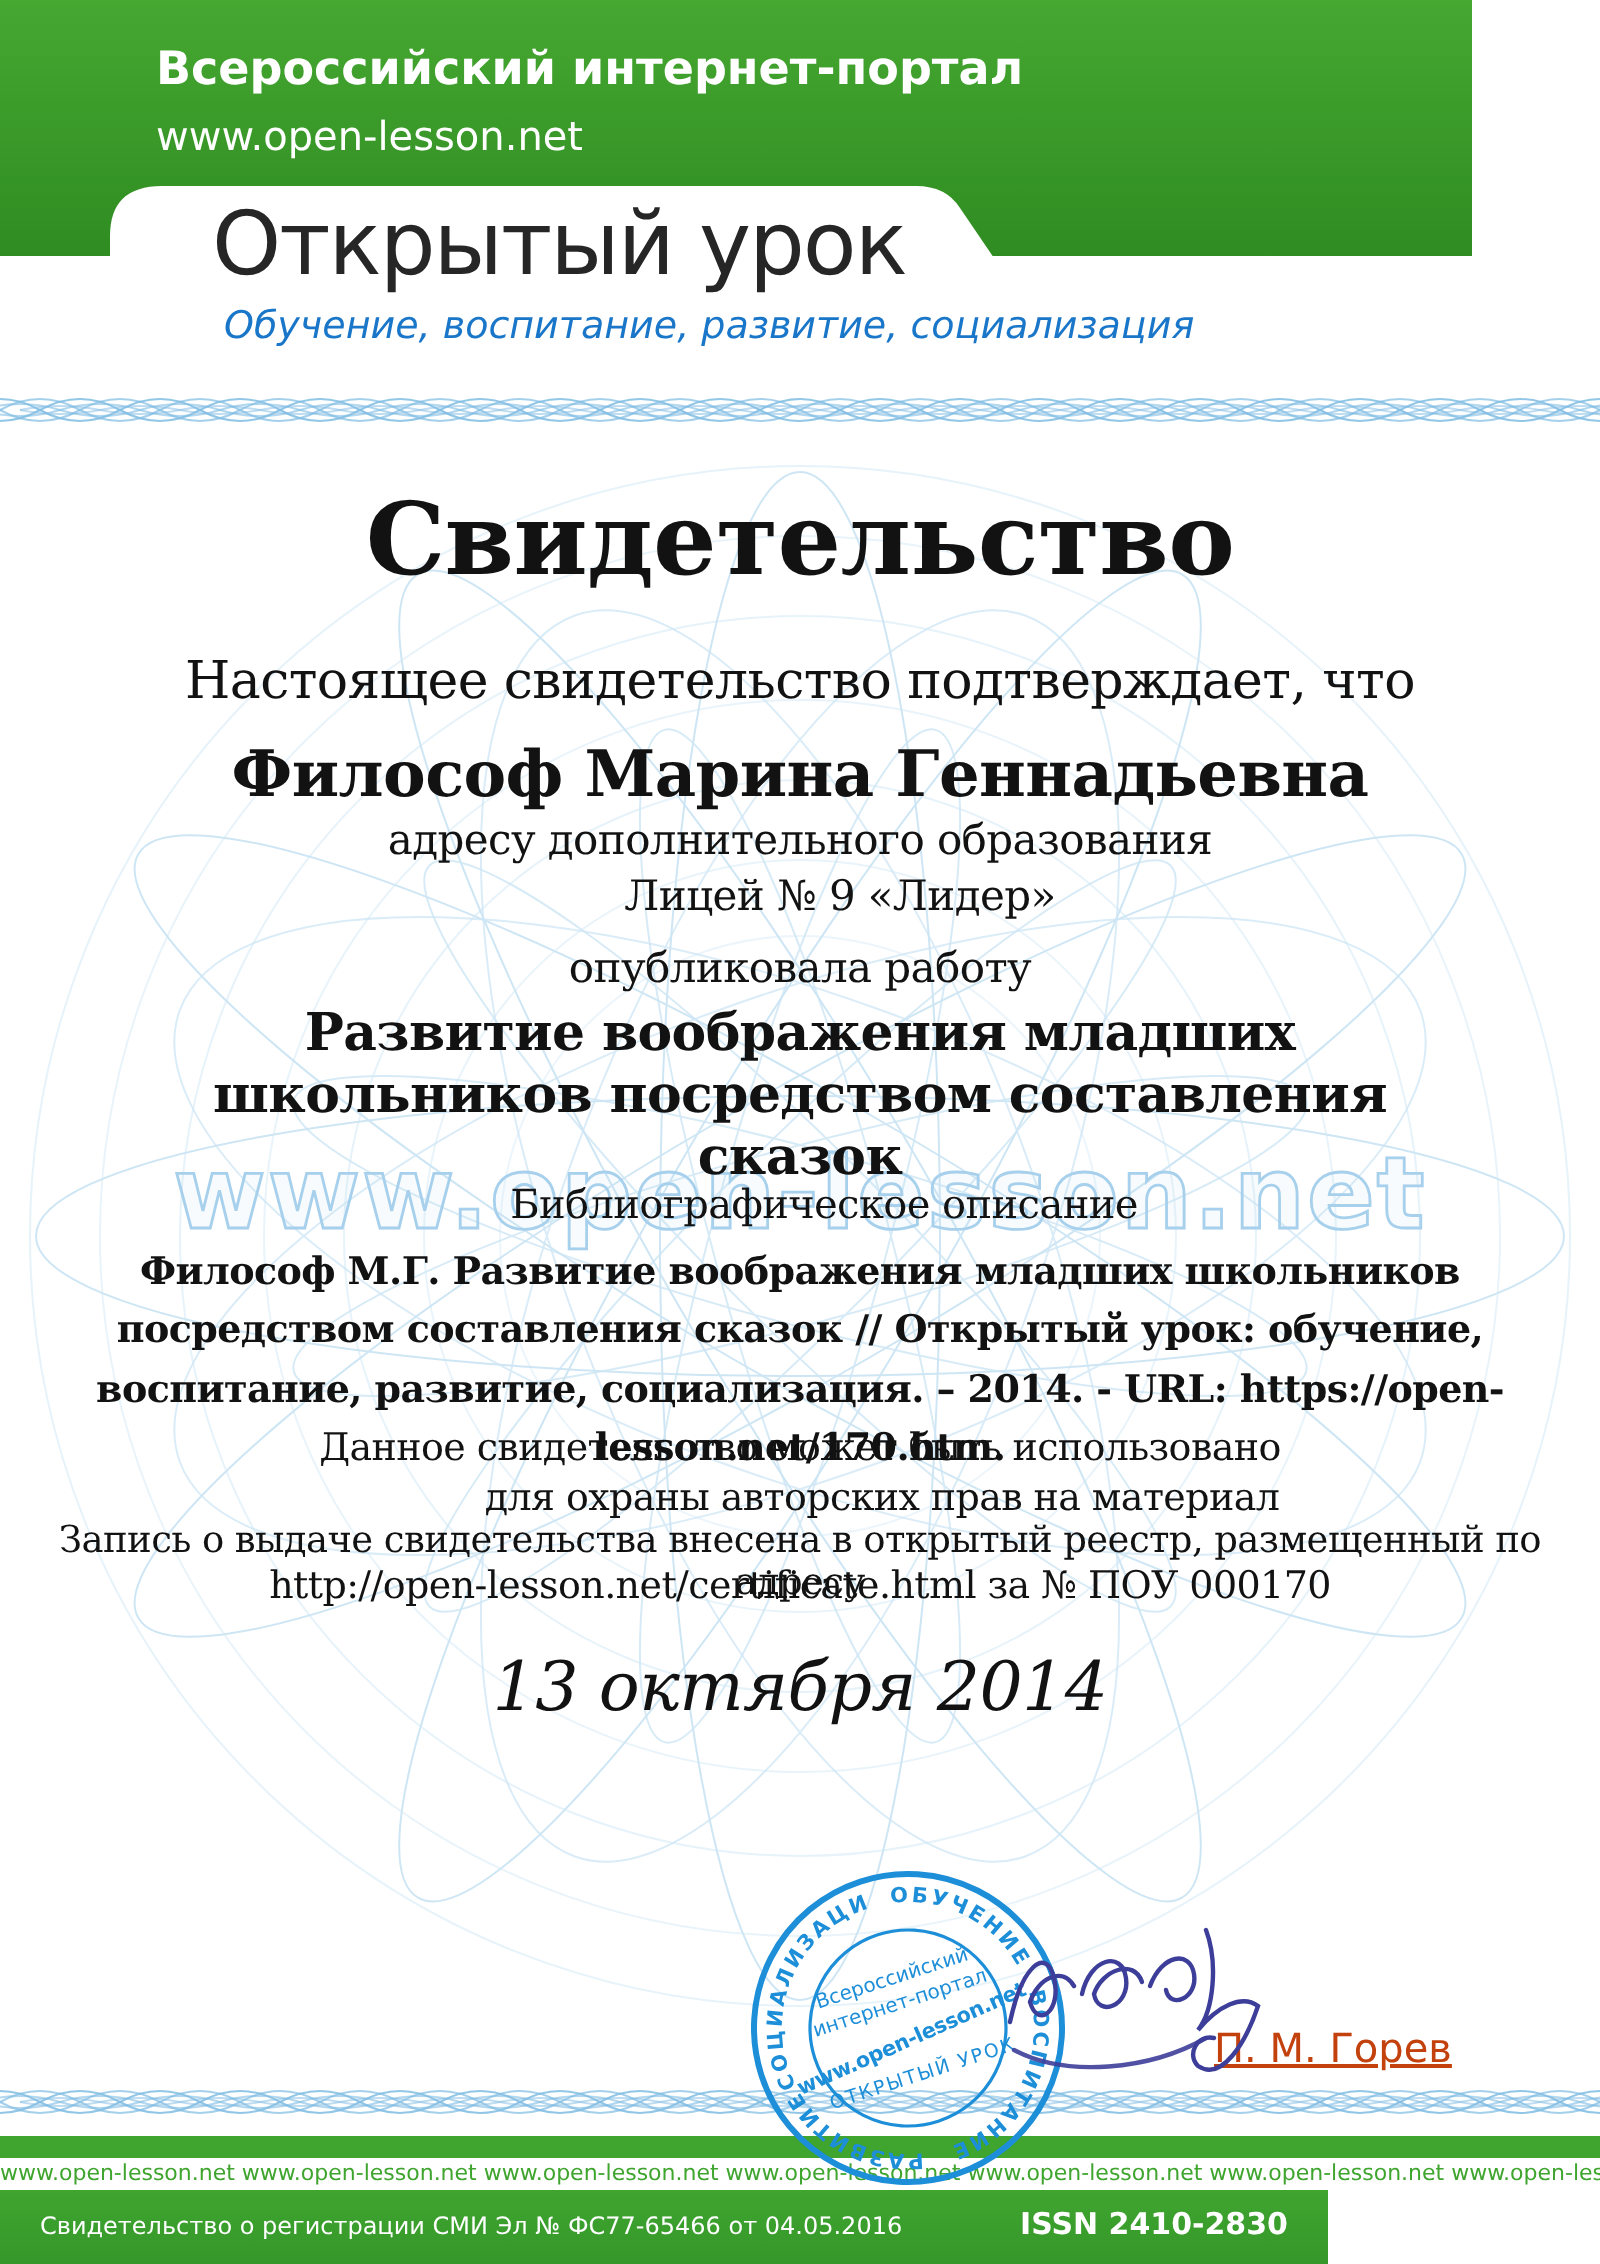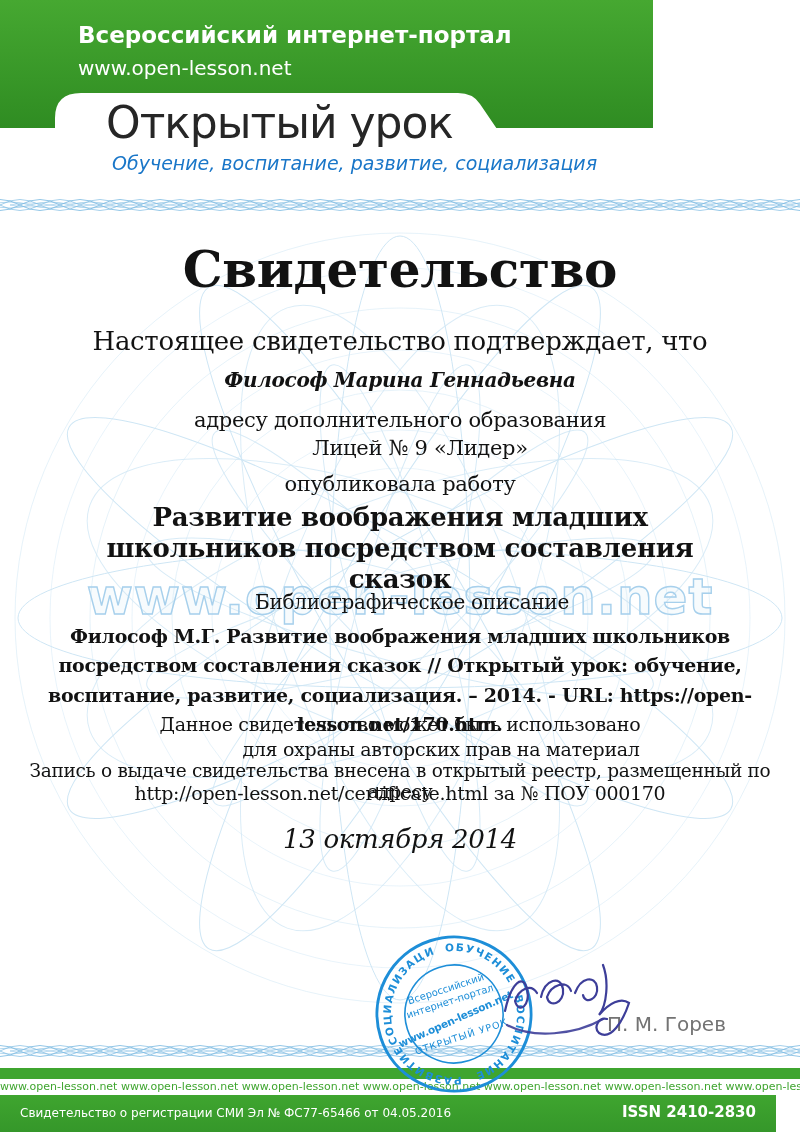--- a/index.html
+++ b/index.html
@@ -1,19 +1,19 @@
 <!DOCTYPE html>
 <html><head>
 <meta charset="utf-8">
 <style>
   html,body{margin:0;padding:0;background:#888;}
   #page{position:relative;width:800px;height:1132px;background:#ffffff;overflow:hidden;
         font-family:"DejaVu Serif", serif;}
   
-  .header{position:absolute;top:0;left:0;width:653px;height:128px;
+  .header{position:absolute;top:0;left:0;width:736px;height:128px;
           background:linear-gradient(180deg,#46a831 0%,#2f8c22 100%);text-align:right;}
   .portal-title{position:absolute;left:78px;top:22px;font-family:"DejaVu Sans",sans-serif;
           font-weight:bold;font-size:23px;color:#ffffff;letter-spacing:0;}
   .portal-url{position:absolute;left:78px;top:56px;font-family:"DejaVu Sans",sans-serif;
           font-size:20px;color:#ffffff;}
   .tab-shape{position:absolute;top:0;left:0;}
   .brand{position:absolute;left:106px;top:97px;font-family:"DejaVu Sans",sans-serif;
           font-weight:500;font-size:44px;color:#262626;letter-spacing:-1px;}
   .tagline{position:absolute;left:112px;top:152px;font-family:"DejaVu Sans",sans-serif;
           font-style:italic;font-size:19px;color:#1976c8;}
@@ -21,45 +21,45 @@
   .ribbon-top{position:absolute;top:192px;left:0;}
   .ribbon-bottom{position:absolute;top:1038px;left:0;}
   .rosette{position:absolute;top:128px;left:0;}
   .watermark{position:absolute;top:568px;left:0;width:800px;text-align:center;
           font-family:"DejaVu Sans",sans-serif;font-weight:bold;font-size:50px;
           color:rgba(176,213,238,0.10);-webkit-text-stroke:1.4px #a7d0ec;letter-spacing:1px;}
   
   .cline{position:absolute;left:0;width:800px;text-align:center;color:#121212;letter-spacing:-0.3px;}
   .c-title{top:240px;font-size:50px;font-weight:bold;}
   .c-intro{top:326px;font-size:26px;}
-  .c-name{top:368px;font-size:20px;font-weight:bold;font-style:italic;}
+  .c-name{top:368px;font-size:32px;font-weight:bold;}
   .c-role{top:408px;font-size:21px;}
   .c-org{top:436px;font-size:21px;padding-left:20px;}
   .c-action{top:472px;font-size:21px;}
   .c-work{top:502px;font-size:26px;font-weight:bold;line-height:1.2;padding:0 68px;width:664px;}
   .c-bibh{top:590px;font-size:20px;padding-left:12px;}
   .c-bib{top:622px;font-size:19px;font-weight:bold;line-height:1.55;padding:0 48px;width:704px;}
   .c-usage1{top:713px;font-size:19px;}
   .c-usage2{top:738px;font-size:19px;padding-left:41px;}
   .c-reg1{top:760px;font-size:18.5px;}
   .c-reg2{top:782px;font-size:19px;}
-  .c-date{top:824px;font-size:26px;font-style:italic;}
+  .c-date{top:824px;font-size:34px;font-style:italic;}
   
   .editor-label{position:absolute;left:108px;top:1012px;font-family:"DejaVu Sans",sans-serif;
           font-size:20px;color:#2e2e2e;}
   .editor-name{position:absolute;left:607px;top:1012px;font-family:"DejaVu Sans",sans-serif;
-          font-size:20px;color:#737373;}
+          font-size:20px;color:#c2410c;text-decoration:underline;}
   .stamp{position:absolute;left:368px;top:928px;z-index:5;}
   .signature{position:absolute;left:495px;top:935px;z-index:6;}
   
   .green-bar{position:absolute;top:1068px;left:0;width:800px;height:11px;background:#3fa52f;z-index:3;}
   .url-strip{position:absolute;top:1079px;left:0;width:800px;height:16px;background:#ffffff;z-index:3;
           overflow:hidden;white-space:nowrap;text-align:center;
           font-family:"DejaVu Sans",sans-serif;font-size:11px;line-height:16px;color:#3fa52f;}
-  .footer{position:absolute;top:1095px;left:0;width:776px;height:37px;z-index:7;
+  .footer{position:absolute;top:1095px;left:0;width:664px;height:37px;z-index:7;
           background:linear-gradient(180deg,#3fa52f 0%,#35972a 100%);}
   .footer-reg{position:absolute;left:20px;top:11px;font-family:"DejaVu Sans",sans-serif;
           font-size:12px;color:#ffffff;}
   .footer-issn{position:absolute;right:20px;top:8px;font-family:"DejaVu Sans",sans-serif;
           font-size:15px;font-weight:bold;color:#ffffff;}
 </style>
 </head>
 <body>
 
 <div id="page">

